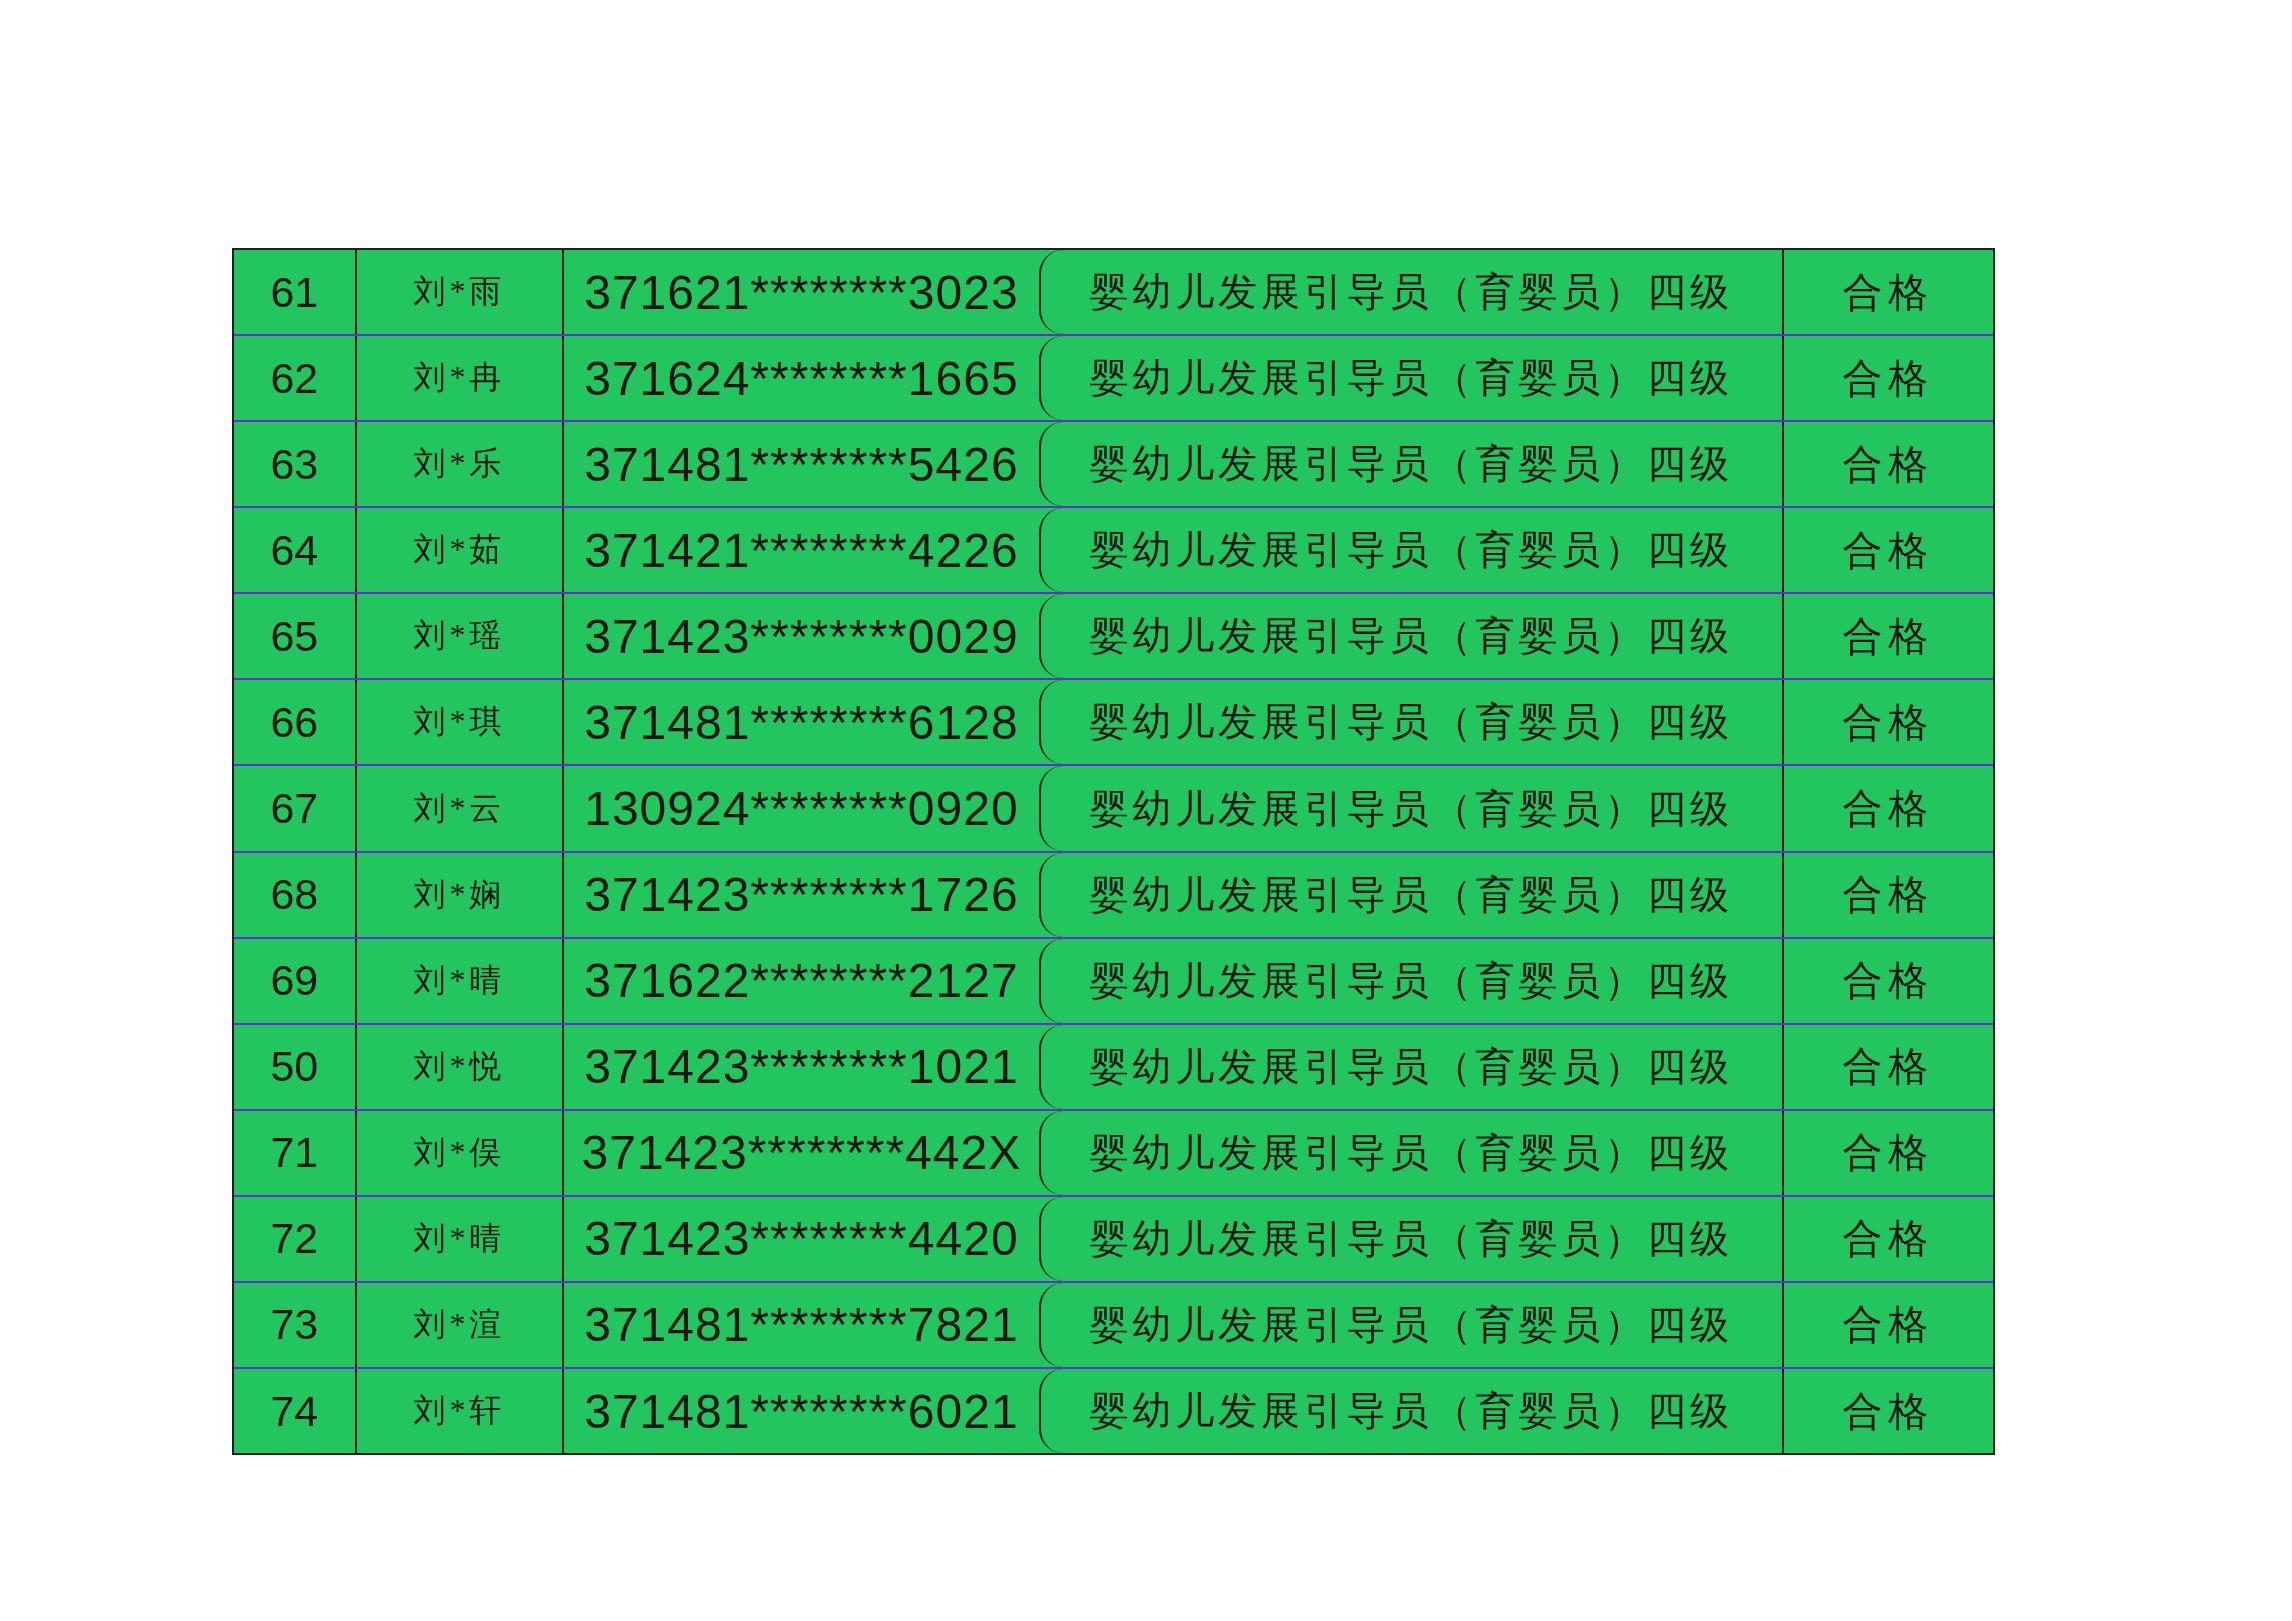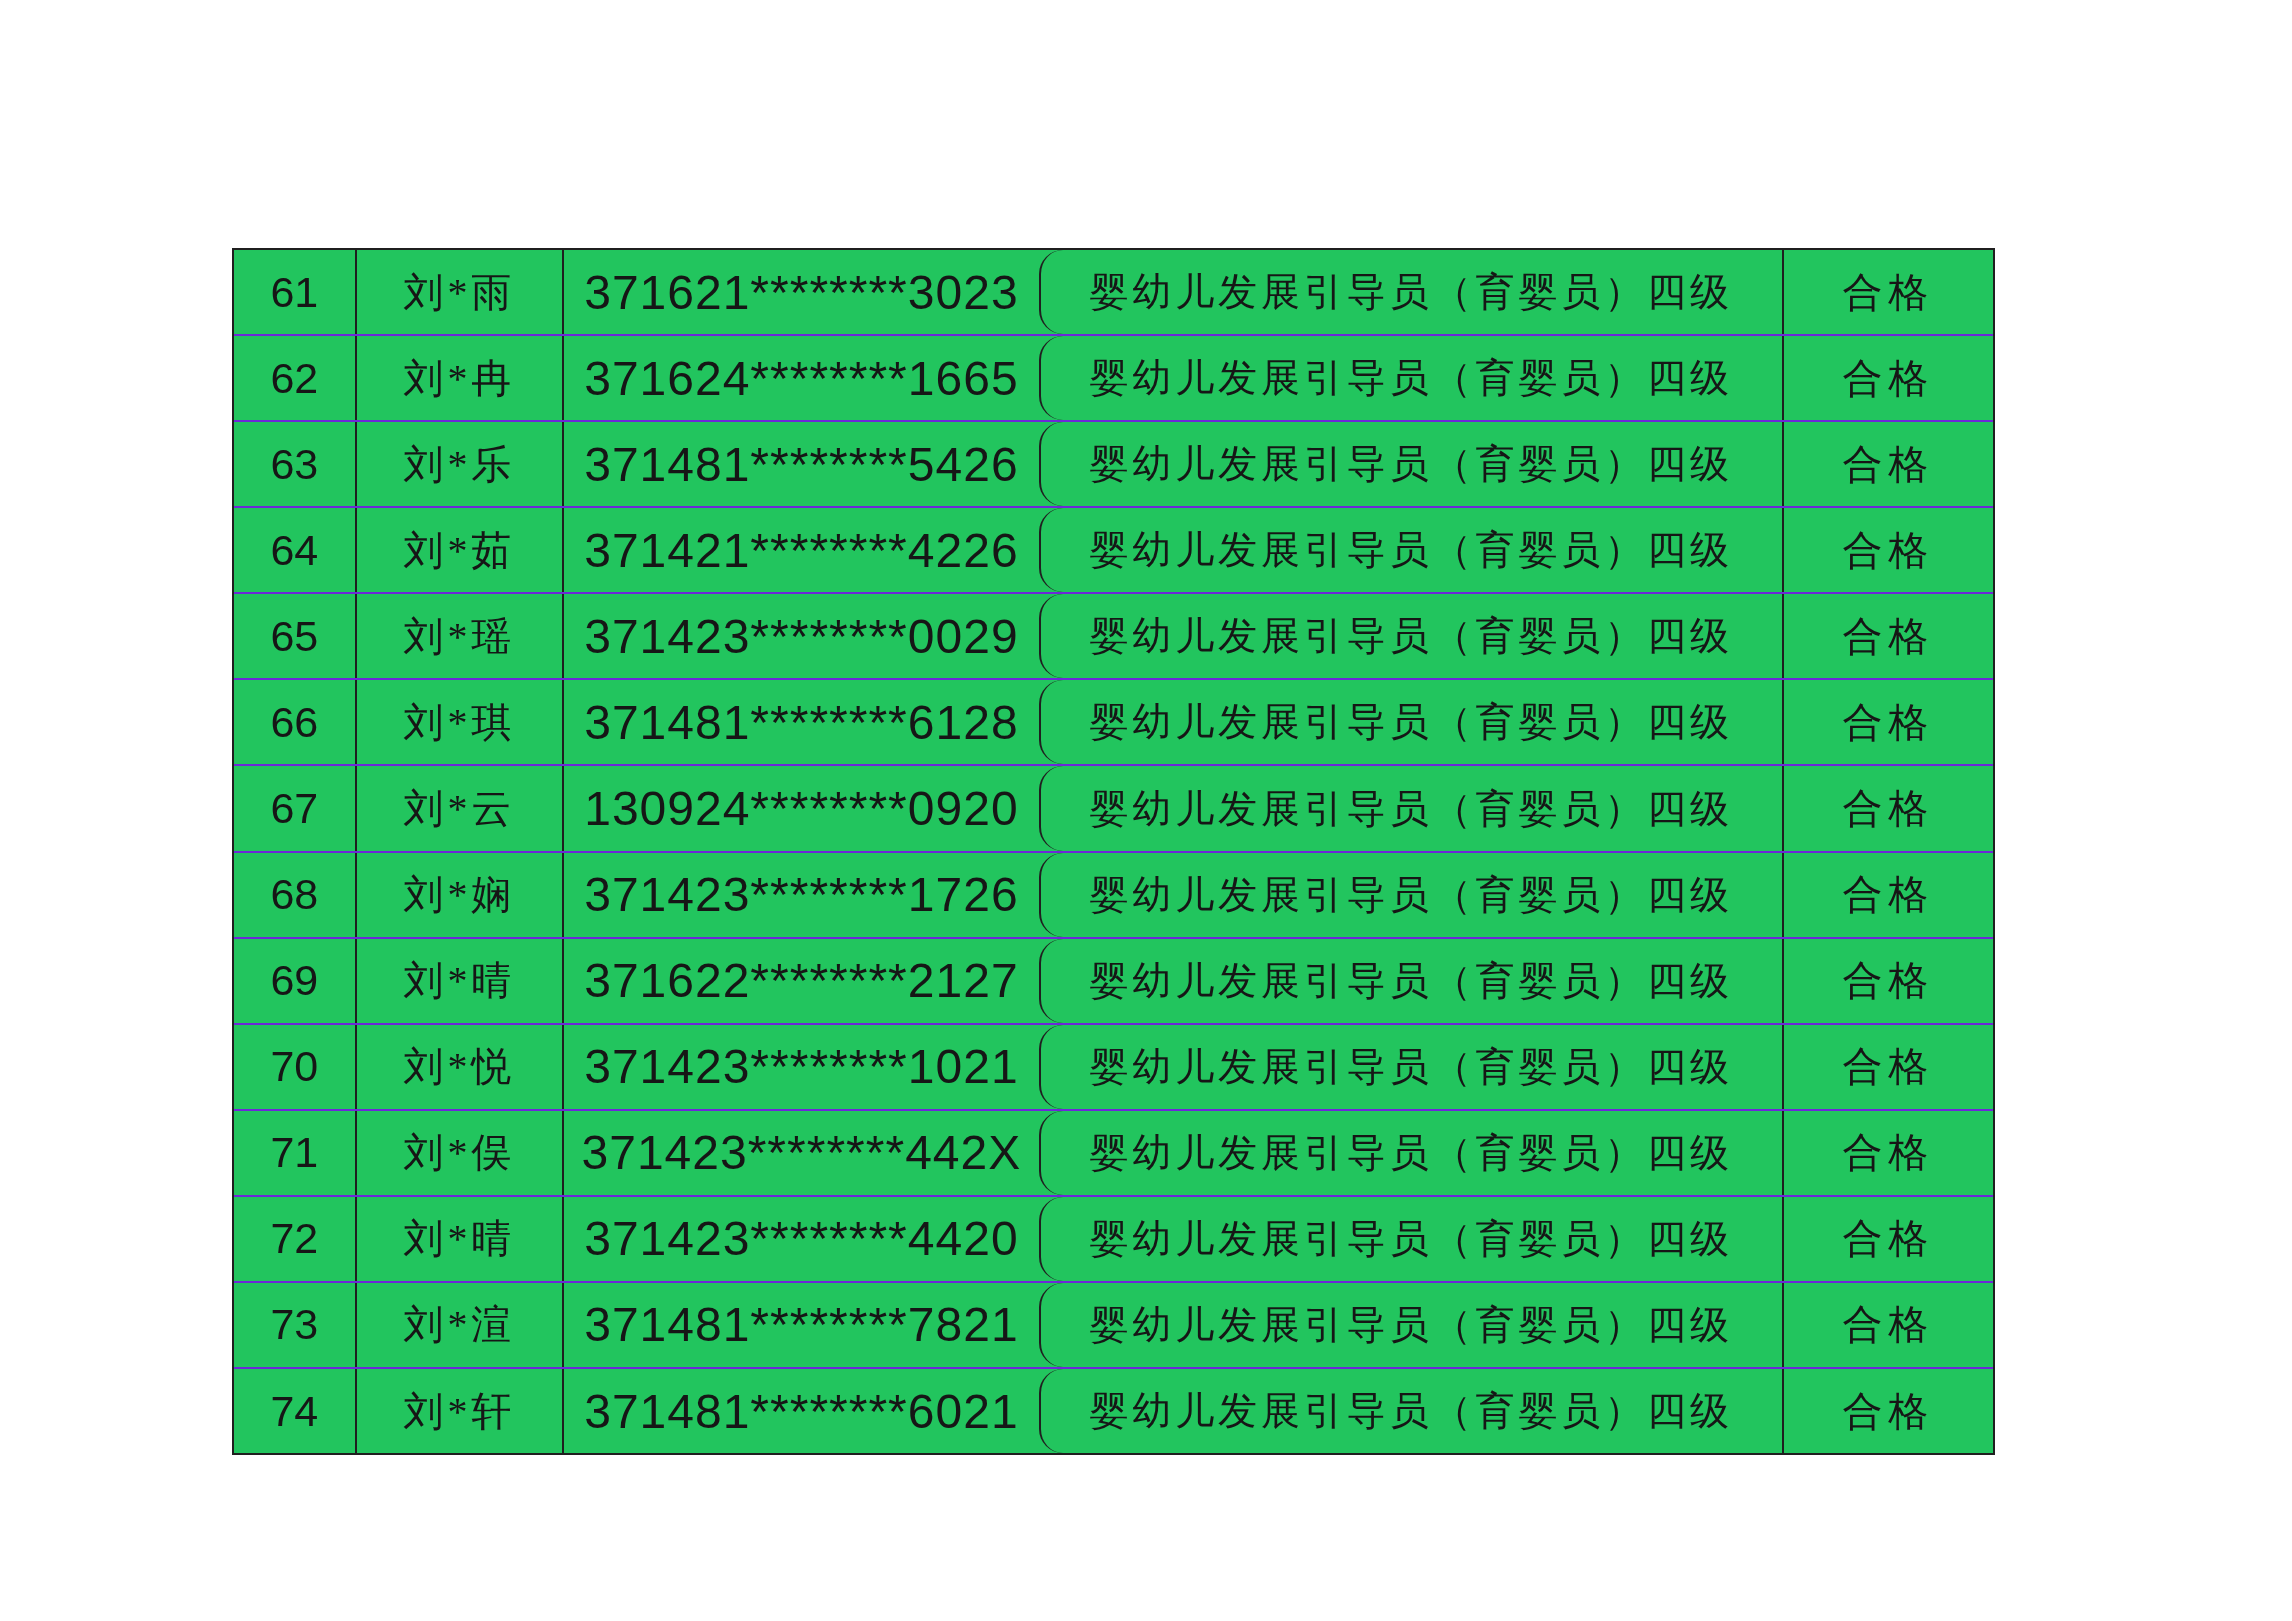--- a/index.html
+++ b/index.html
@@ -53,21 +53,21 @@
   .cell:first-child {
     border-left: none;
   }
   .col-no {
     width: 121px;
     font-size: 43px;
     font-family: "Liberation Sans", sans-serif;
   }
   .col-name {
     width: 208px;
-    font-size: 40px;
+    font-size: 32px;
     font-family: "Liberation Serif", "DejaVu Serif", serif;
     letter-spacing: 3.9px;
   }
   .col-id {
     width: 478px;
     font-size: 48px;
     font-family: "Liberation Sans", sans-serif;
     letter-spacing: 1px;
   }
   .col-cert {
@@ -157,21 +157,21 @@
 
     <div class="trow">
       <div class="cell col-no">69</div>
       <div class="cell col-name">刘*晴</div>
       <div class="cell col-id">371622********2127</div>
       <div class="cell col-cert">婴幼儿发展引导员（育婴员）四级</div>
       <div class="cell col-result">合格</div>
     </div>
 
     <div class="trow">
-      <div class="cell col-no">70</div>
+      <div class="cell col-no">50</div>
       <div class="cell col-name">刘*悦</div>
       <div class="cell col-id">371423********1021</div>
       <div class="cell col-cert">婴幼儿发展引导员（育婴员）四级</div>
       <div class="cell col-result">合格</div>
     </div>
 
     <div class="trow">
       <div class="cell col-no">71</div>
       <div class="cell col-name">刘*俣</div>
       <div class="cell col-id">371423********442X</div>

